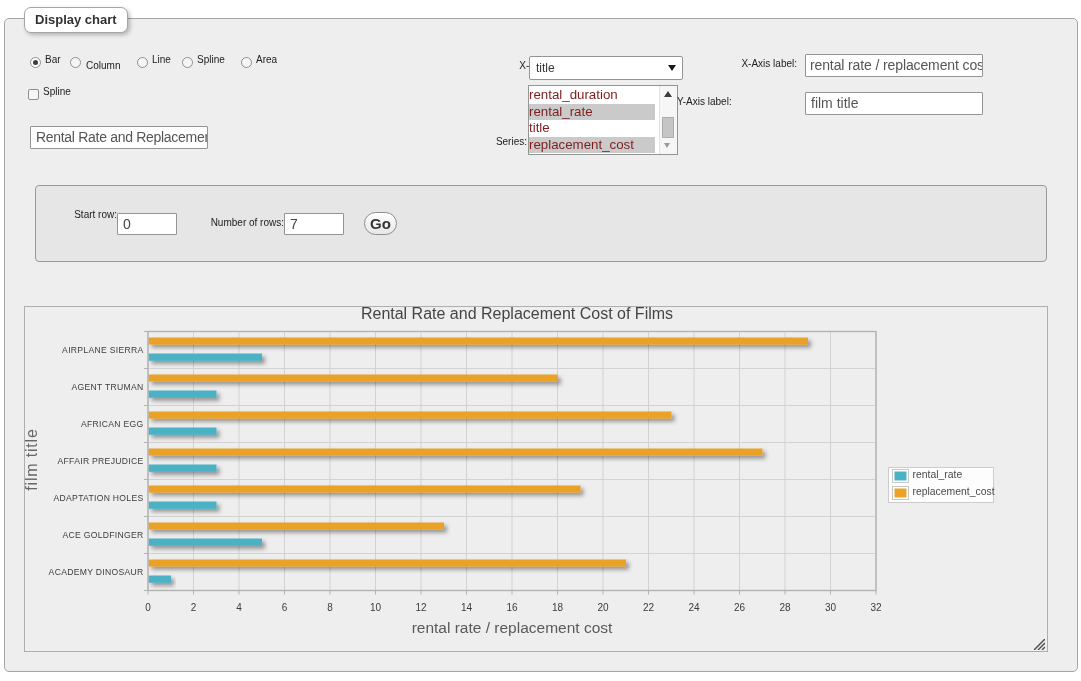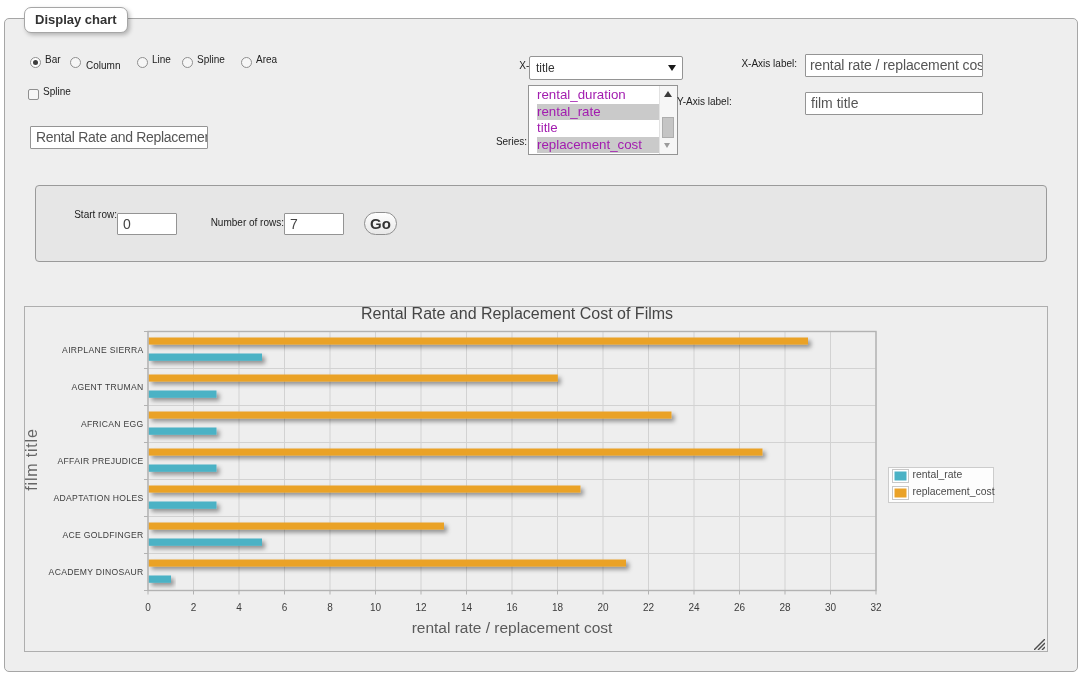--- a/index.html
+++ b/index.html
@@ -18,21 +18,21 @@
     background:#3d3d3d;margin:2px 0 0 2px;}
   .cbx{width:9px;height:9px;border:1px solid #8f8f8f;border-radius:2px;background:#f6f6f6;}
   .ilabel{font-size:10px;color:#222;}
   .tinput{background:#fff;border:1px solid #949494;border-radius:1px;color:#555;
     font-size:14px;line-height:21px;padding:0 0 0 5px;overflow:hidden;white-space:nowrap;}
   #selTitle{left:529px;top:56px;width:146px;height:22px;background:#fff;border:1px solid #949494;
     border-radius:2px;color:#333;font-size:12px;line-height:22px;padding-left:6px;}
   #selArrow{left:668px;top:65px;width:0;height:0;border-left:4.5px solid transparent;
     border-right:4.5px solid transparent;border-top:6px solid #1a1a1a;}
   #serieslist{left:528px;top:85px;width:148px;height:68px;background:#fff;border:1px solid #949494;}
-  .opt{position:absolute;left:8px;height:16.4px;line-height:16.4px;font-size:13.3px;color:#a21caf;
+  .opt{position:absolute;left:0;height:16.4px;line-height:16.4px;font-size:13.3px;color:#7f1d1d;
     padding-left:0;width:126px;}
   .opt.sel{background:#cacaca;}
   #sbar{position:absolute;right:0;top:0;width:17px;height:68px;background:#f6f6f6;border-left:1px solid #e2e2e2;}
   #innerfs{left:35px;top:185px;width:1010px;height:75px;background:#e6e6e6;
     border:1px solid #9a9a9a;border-radius:4px;}
   #gobtn{left:364px;top:212px;width:31px;height:21px;border:1px solid #8f8f8f;border-radius:12px;
     background:linear-gradient(#fefefe,#e8e8e8);color:#333;font-weight:bold;font-size:15px;
     text-align:center;line-height:21px;}
   #chartbox{left:24px;top:306px;width:1022px;height:344px;background:#eeeeee;border:1px solid #aeaeae;}
 </style>

